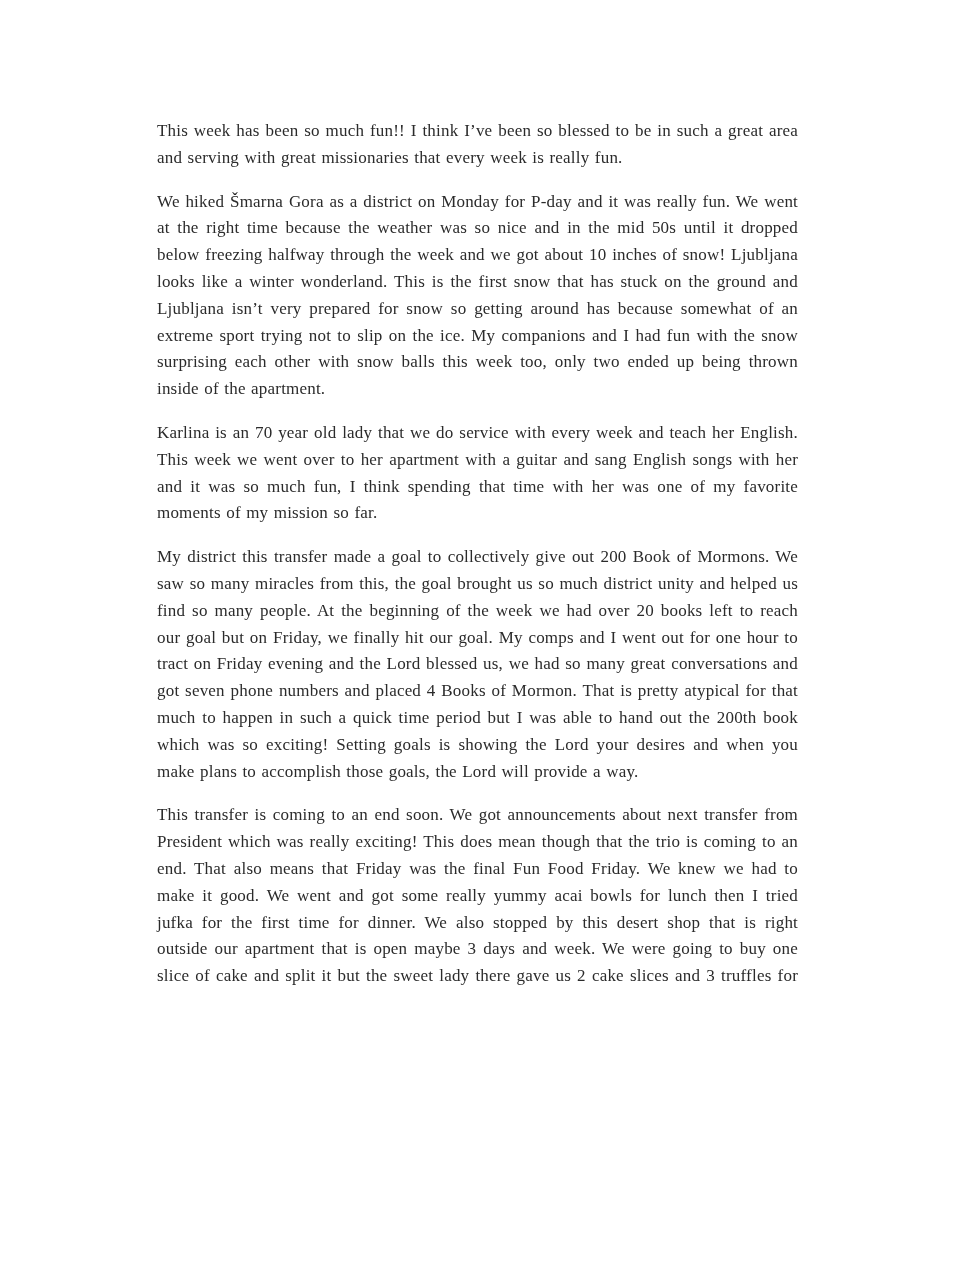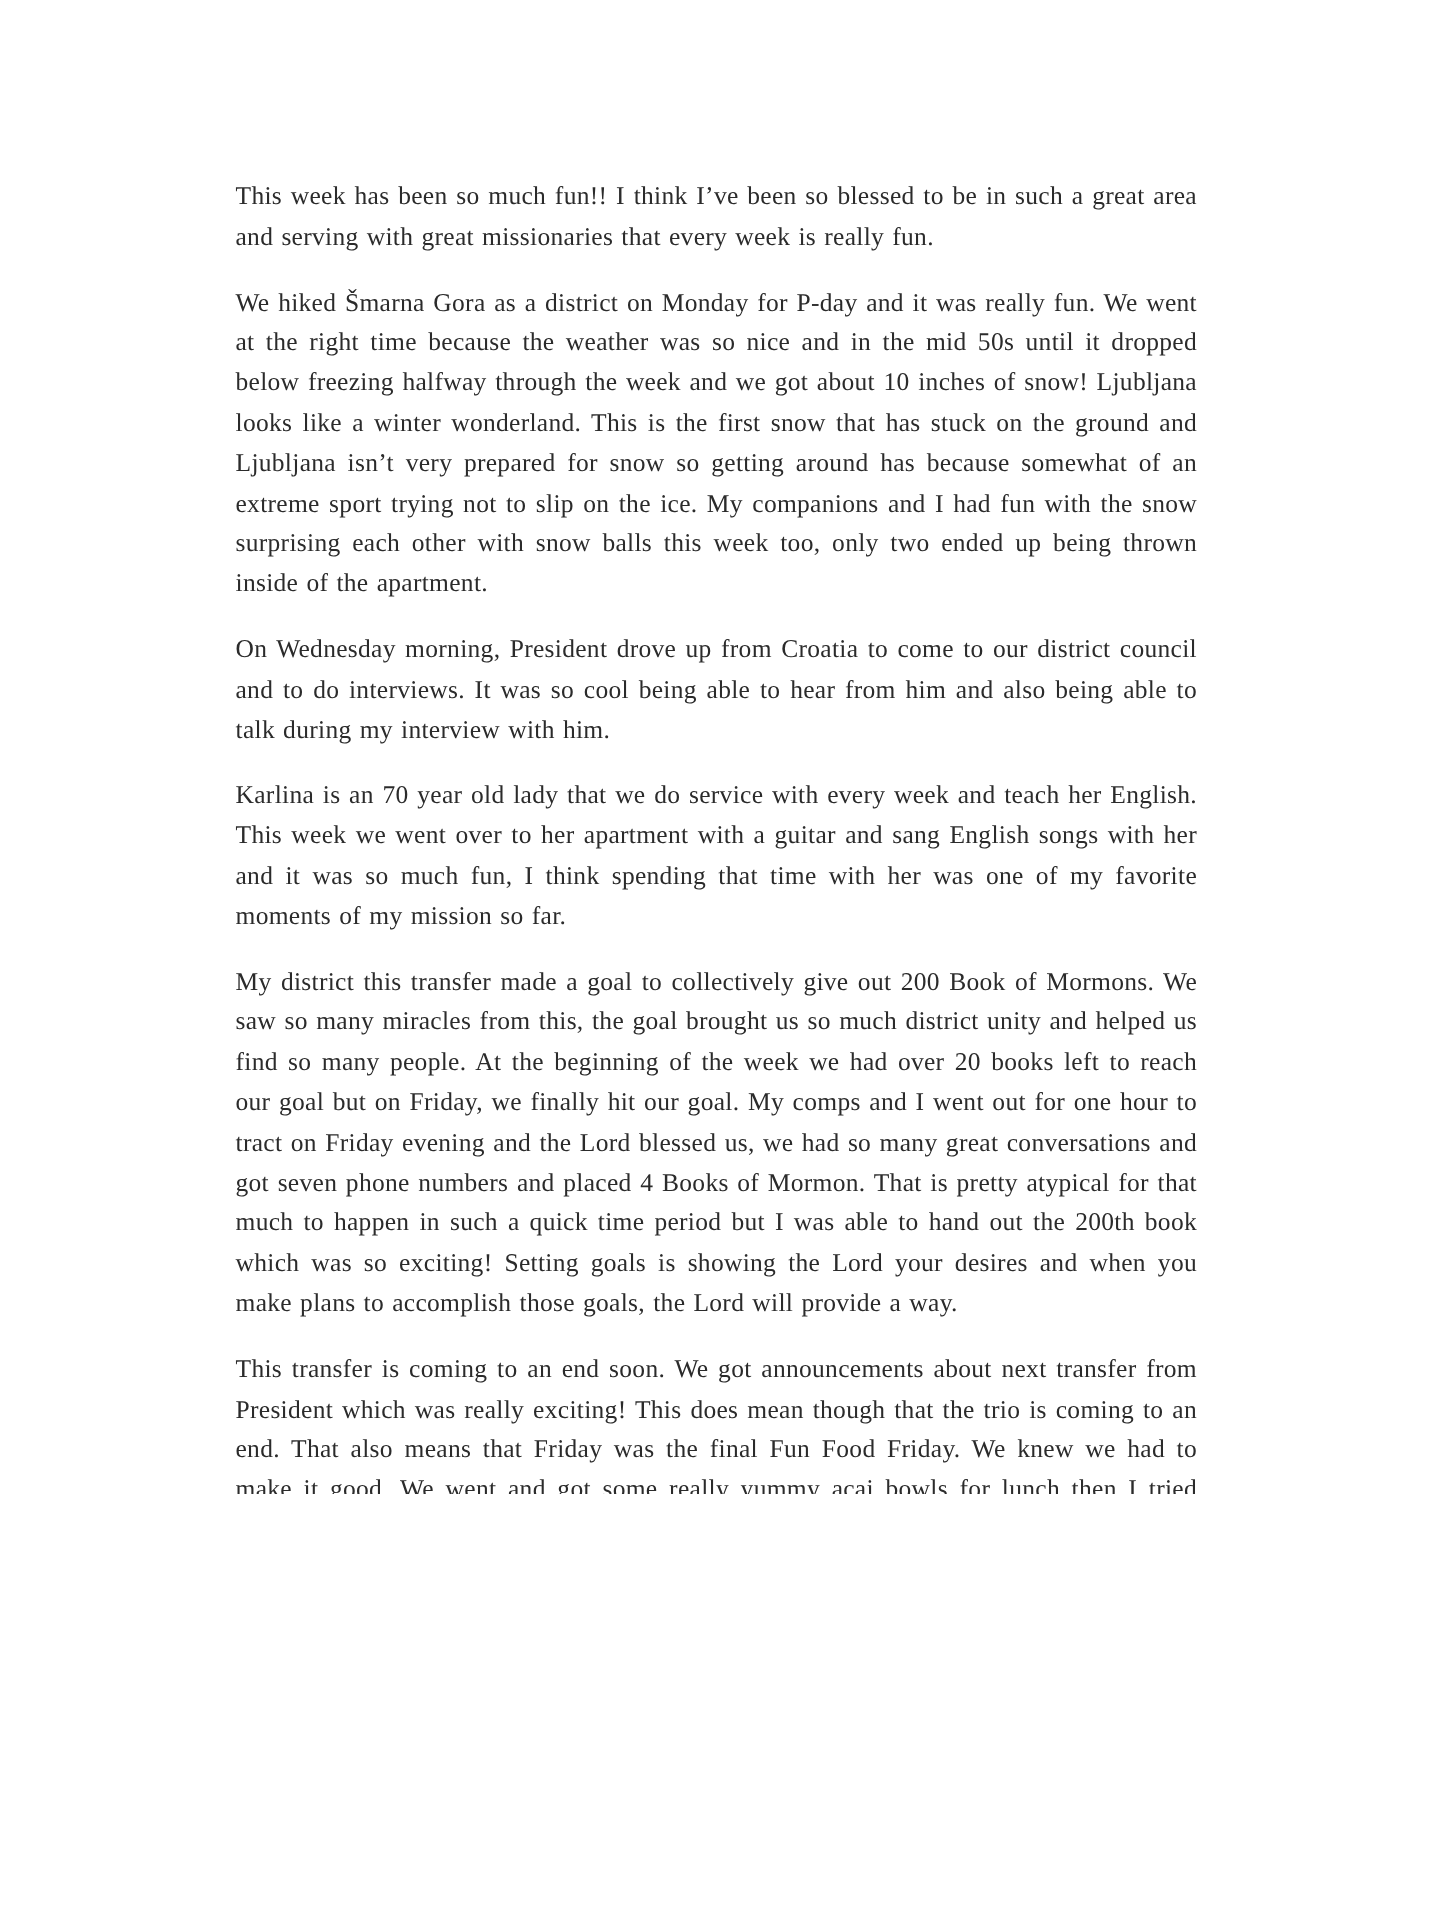--- a/index.html
+++ b/index.html
@@ -41,19 +41,18 @@
     color: #ec4899;
   }
 </style>
 </head>
 <body>
 
 <div class="page">
   <div class="content">
     <p>This week has been so much fun!! I think I’ve been so blessed to be in such a great area and serving with great missionaries that every week is really fun.</p>
     <p>We hiked Šmarna Gora as a district on Monday for P-day and it was really fun. We went at the right time because the weather was so nice and in the mid 50s until it dropped below freezing halfway through the week and we got about 10 inches of snow! Ljubljana looks like a winter wonderland. This is the first snow that has stuck on the ground and Ljubljana isn’t very prepared for snow so getting around has because somewhat of an extreme sport trying not to slip on the ice. My companions and I had fun with the snow surprising each other with snow balls this week too, only two ended up being thrown inside of the apartment.</p>
-    <p>On Wednesday morning, President drove up from Croatia to come to our district council and to do interviews. It was so cool being able to hear from him and also being able to talk during my interview with him.</p>
     <p>Karlina is an 70 year old lady that we do service with every week and teach her English. This week we went over to her apartment with a guitar and sang English songs with her and it was so much fun, I think spending that time with her was one of my favorite moments of my mission so far.</p>
     <p>My district this transfer made a goal to collectively give out 200 Book of Mormons. We saw so many miracles from this, the goal brought us so much district unity and helped us find so many people. At the beginning of the week we had over 20 books left to reach our goal but on Friday, we finally hit our goal. My comps and I went out for one hour to tract on Friday evening and the Lord blessed us, we had so many great conversations and got seven phone numbers and placed 4 Books of Mormon. That is pretty atypical for that much to happen in such a quick time period but I was able to hand out the 200th book which was so exciting! Setting goals is showing the Lord your desires and when you make plans to accomplish those goals, the Lord will provide a way.</p>
     <p>This transfer is coming to an end soon. We got announcements about next transfer from President which was really exciting! This does mean though that the trio is coming to an end. That also means that Friday was the final Fun Food Friday. We knew we had to make it good. We went and got some really yummy acai bowls for lunch then I tried jufka for the first time for dinner. We also stopped by this desert shop that is right outside our apartment that is open maybe 3 days and week. We were going to buy one slice of cake and split it but the sweet lady there gave us 2 cake slices and 3 truffles for the price of one slice. Safe to say it was one of the yummiest FFFs.</p>
   </div>
   <div class="page-number">69</div>
 </div>
 
 </body></html>

